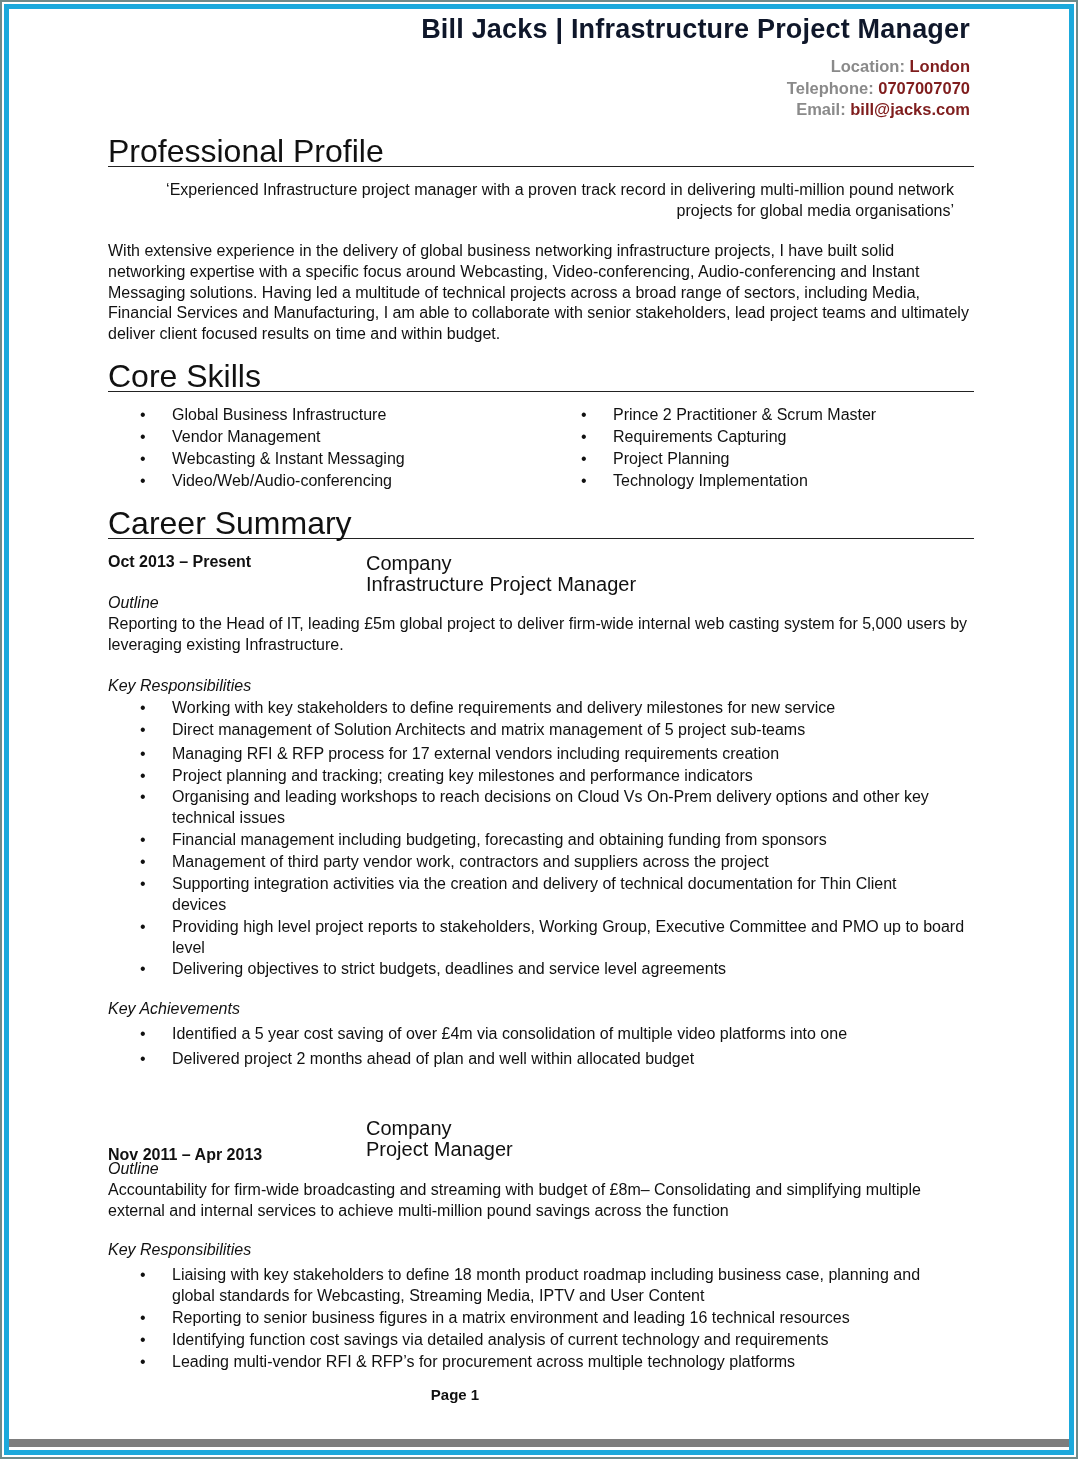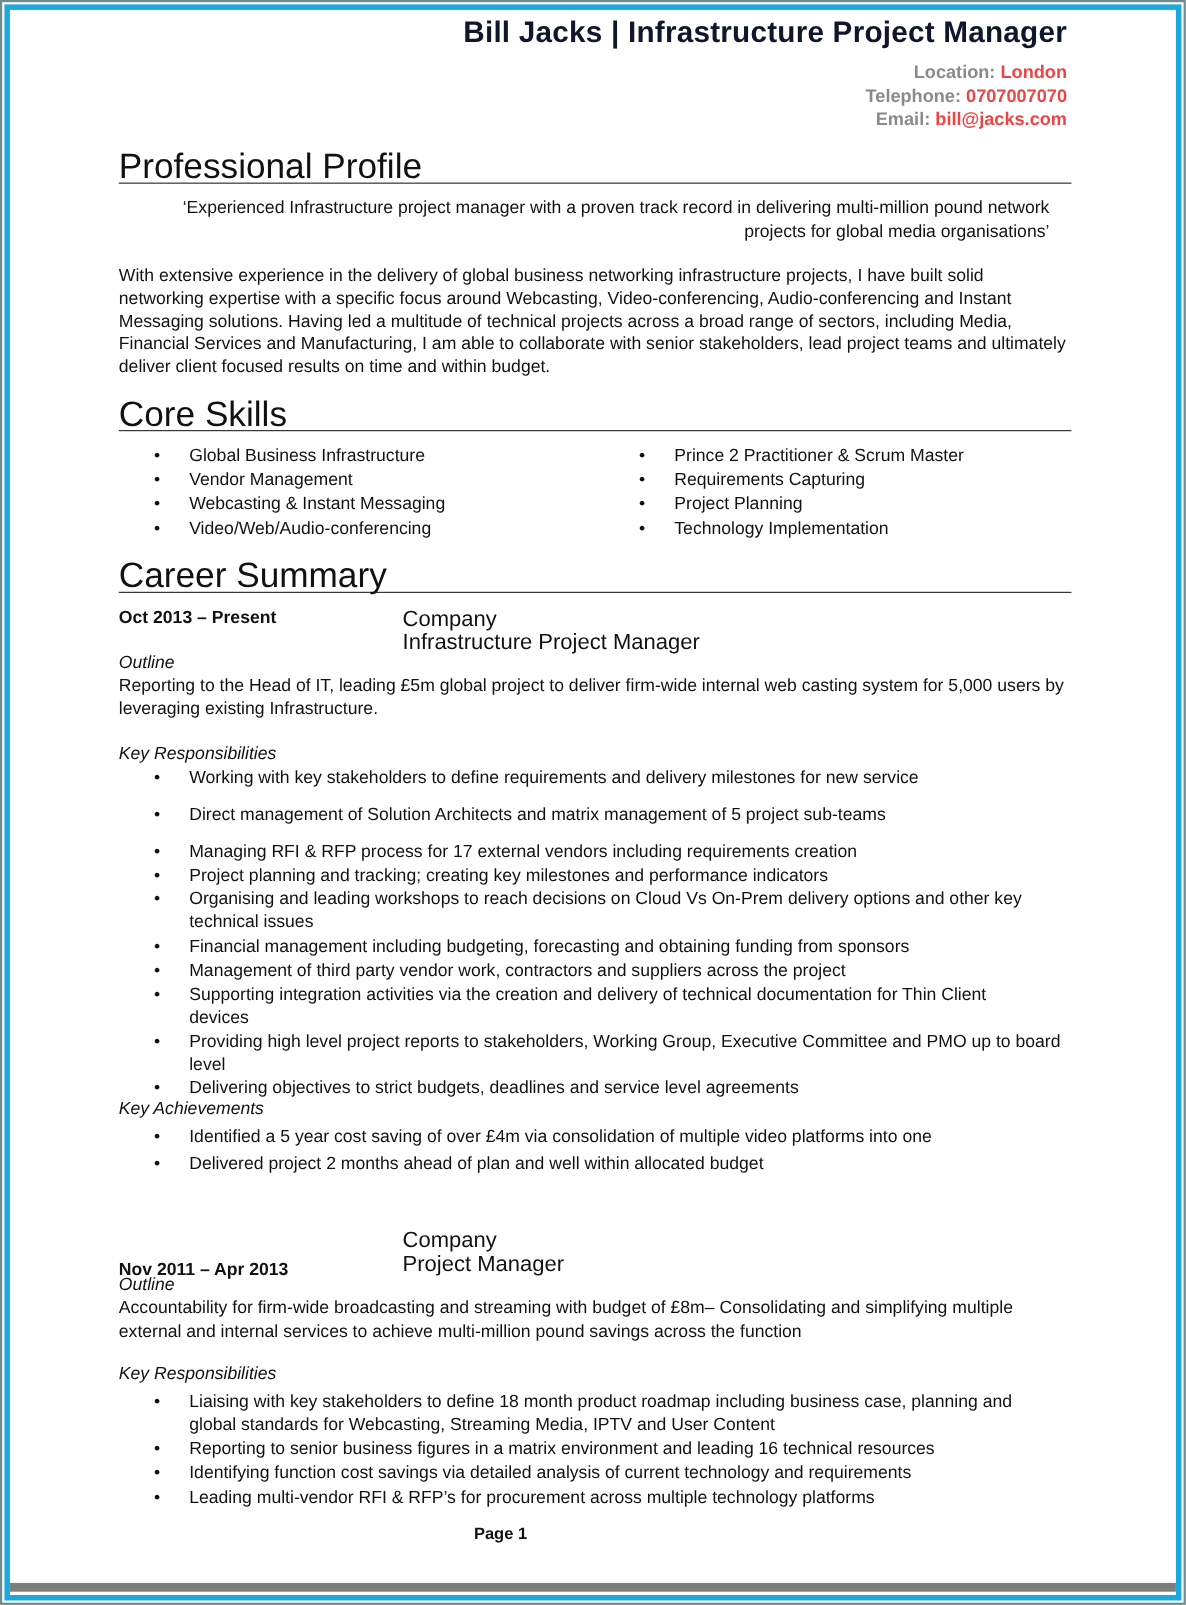--- a/index.html
+++ b/index.html
@@ -22,21 +22,21 @@
       background: #7d7d7d;
     }
     .page { position: absolute; left: 108px; top: 0; width: 866px; }
 
     .header-title {
       position: absolute; right: 4px; top: 14px;
       font-weight: bold; font-size: 27px; letter-spacing: 0.2px; white-space: nowrap; color: #0f172a;
     }
     .contact { position: absolute; right: 4px; top: 56px; text-align: right; font-size: 16.5px; font-weight: bold; line-height: 21.5px; }
     .contact .lbl { color: #8a8a8a; }
-    .contact .val { color: #ef4444; }
+    .contact .val { color: #7f1d1d; }
 
     .section-h {
       position: absolute; left: 0; width: 866px;
       font-size: 32px; color: #111; border-bottom: 1.5px solid #222; line-height: 30px; padding-bottom: 0px;
     }
     .para { position: absolute; left: 0; width: 866px; font-size: 16px; line-height: 20.8px; }
     .quote { text-align: right; }
 
     .skills { position: absolute; left: 0; top: 404px; width: 866px; font-size: 16px; line-height: 22px; }
     .skills ul { list-style: none; margin: 0; padding: 0; position: absolute; top: 0; }
@@ -93,22 +93,22 @@
 
   <div class="job-date" style="top:553px;">Oct 2013 – Present</div>
   <div class="job-co" style="top:553px;">
     <div>Company</div>
     <div>Infrastructure Project Manager</div>
   </div>
   <div class="ital" style="top:594px;">Outline</div>
   <div class="para" style="top:614px;">Reporting to the Head of IT, leading £5m global project to deliver firm-wide internal web casting system for 5,000 users by leveraging existing Infrastructure.</div>
   <div class="ital" style="top:677px;">Key Responsibilities</div>
   <ul class="bullets" style="top:697px;">
-    <li style="margin-bottom:12px;">Working with key stakeholders to define requirements and delivery milestones for new service</li>
-    <li style="margin-bottom:13px;">Direct management of Solution Architects and matrix management of 5 project sub-teams</li>
+    <li style="margin-bottom:1px;">Working with key stakeholders to define requirements and delivery milestones for new service</li>
+    <li style="margin-bottom:3px;">Direct management of Solution Architects and matrix management of 5 project sub-teams</li>
     <li style="margin-bottom:1px;">Managing RFI &amp; RFP process for 17 external vendors including requirements creation</li>
     <li style="margin-bottom:0px;">Project planning and tracking; creating key milestones and performance indicators</li>
     <li style="margin-bottom:1px; padding-right:30px;">Organising and leading workshops to reach decisions on Cloud Vs On-Prem delivery options and other key technical issues</li>
     <li style="margin-bottom:1px;">Financial management including budgeting, forecasting and obtaining funding from sponsors</li>
     <li style="margin-bottom:1px;">Management of third party vendor work, contractors and suppliers across the project</li>
     <li style="margin-bottom:1px; padding-right:30px;">Supporting integration activities via the creation and delivery of technical documentation for Thin Client devices</li>
     <li style="margin-bottom:0;">Providing high level project reports to stakeholders, Working Group, Executive Committee and PMO up to board level</li>
     <li>Delivering objectives to strict budgets, deadlines and service level agreements</li>
   </ul>
   <div class="ital" style="top:1000px;">Key Achievements</div>

